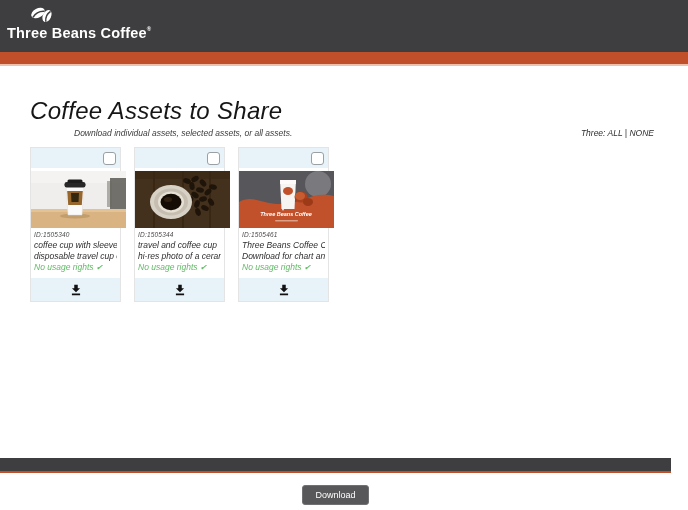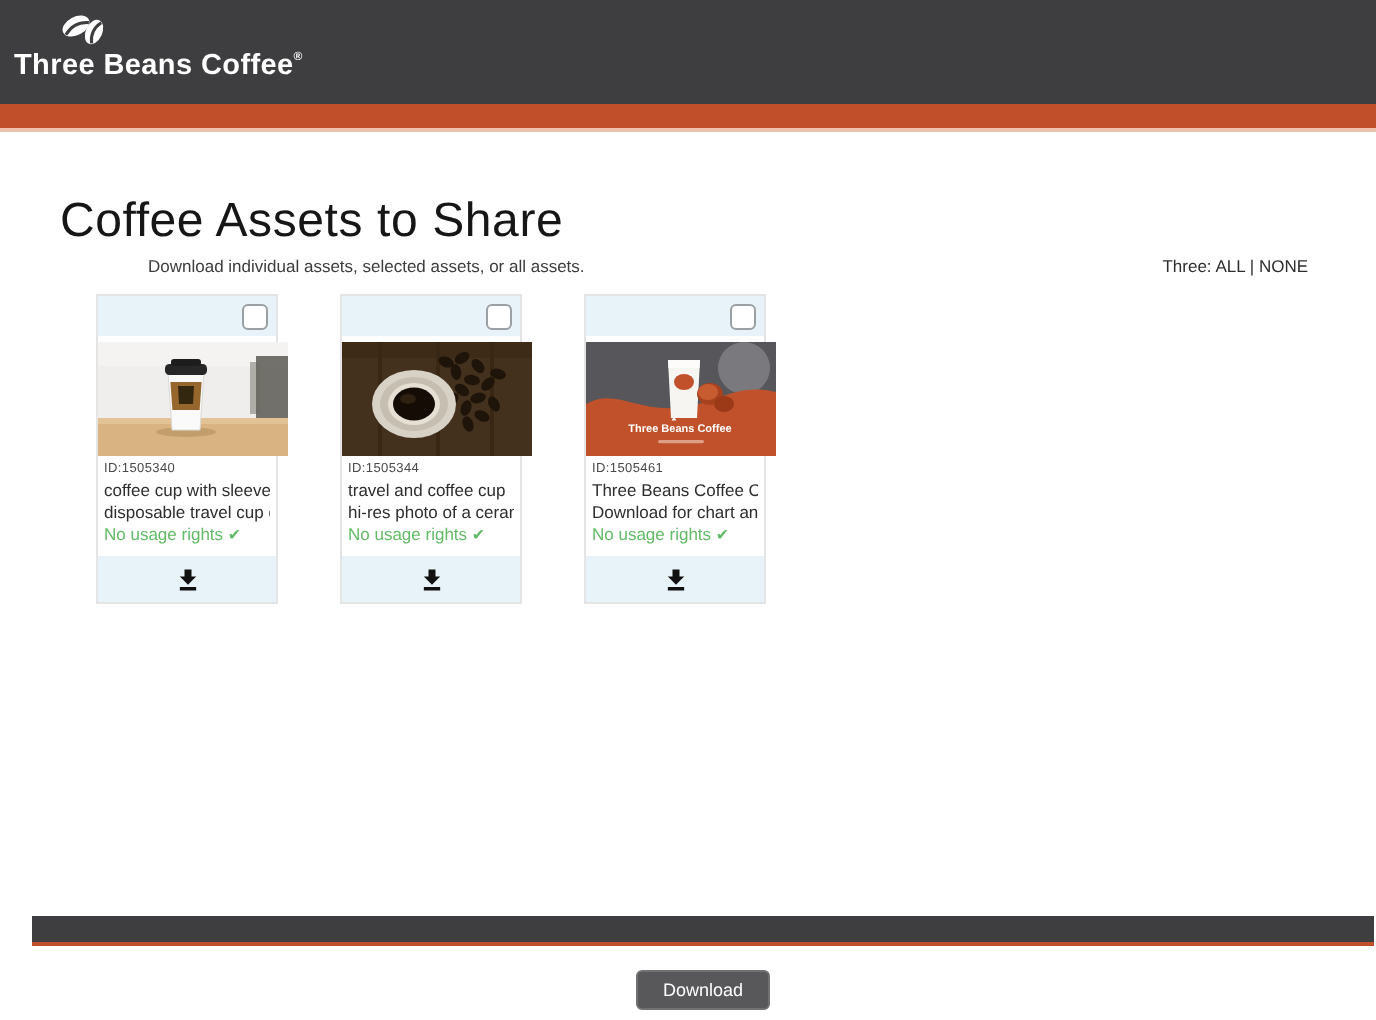--- a/index.html
+++ b/index.html
@@ -8,43 +8,43 @@
 
   
   .header { height:52px; background:#3e3d3f; position:relative; }
   .logo-beans { position:absolute; left:29px; top:5px; width:26px; height:19px; }
   .brand { position:absolute; left:7px; top:25px; color:#ffffff; font-size:14.5px; font-weight:bold; letter-spacing:0.2px; white-space:nowrap; }
   .brand sup { font-size:6px; vertical-align:7px; }
 
   .orange-bar { height:14px; background:#c1502a; border-bottom:2px solid #edc2ac; }
 
   
-  .main { padding:0 30px; }
+  .main { padding:0 30px;font-style:italic; }
   .page-title { margin:32px 0 5px; font-size:24px; line-height:25px; font-weight:400; color:#161616; letter-spacing:0.3px; }
   .sub-row { display:flex; justify-content:space-between; align-items:flex-end; font-size:8.5px; color:#3c3c3c; margin-bottom:9px;padding-left:44px; }
   .select-links { margin-right:4px; color:#2e2e2e; }
   .select-links a { color:#2e2e2e; text-decoration:none; cursor:pointer; }
 
   
   .cards { display:flex; gap:13px; align-items:flex-start; }
-  .card { width:91px; background:#ffffff; border:1px solid #e4e4e4;margin-left:18px; }
+  .card { width:91px; background:#ffffff; border:1px solid #e4e4e4; }
   .card-strip-top { height:20px; background:#e8f2f9; display:flex; justify-content:flex-end; align-items:center; padding-right:4px; }
   .checkbox { width:13px; height:13px; background:#ffffff; border:1px solid #9aa0a4; border-radius:3px; cursor:pointer; }
   .card-img { width:95px; height:57px; margin:3px auto 3px; display:block; }
   .card-img svg { display:block; width:95px; height:57px; }
   .card-text { padding:0 3px; }
   .card-id { font-size:6.5px; color:#4a4a4a; margin:2px 0 2px; letter-spacing:0.2px; }
   .card-title, .card-sub { font-size:8.5px; color:#2e2e2e; line-height:11px; white-space:nowrap; overflow:hidden; }
   .card-rights { font-size:8.5px; color:#63bb68; line-height:11px; }
   .card-rights .check { font-size:8px; }
   .card-strip-bottom { height:23px; background:#e8f2f9; display:flex; align-items:center; justify-content:center; margin-top:5px; cursor:pointer; }
   .dl-icon svg { display:block; width:14px; height:14px; }
 
   
-  .footer { position:absolute; left:16px; bottom:0; width:671px; }
+  .footer { position:absolute; left:0; bottom:0; width:671px; }
   .footer-dark { height:13px; background:#3e3d3f; }
   .footer-orange { height:2px; background:#c1502a; }
   .footer-white { height:37px; background:#ffffff; display:flex; justify-content:center; }
   .download-btn { margin-top:12px; height:20px; padding:0 12px; background:#58585a; color:#ffffff; font-size:9px; font-family:"Liberation Sans",sans-serif; border:1px solid #717173; border-radius:3px; cursor:pointer; line-height:18px; }
 </style>
 </head>
 <body>
 
 <div class="header">
   <span class="logo-beans">

